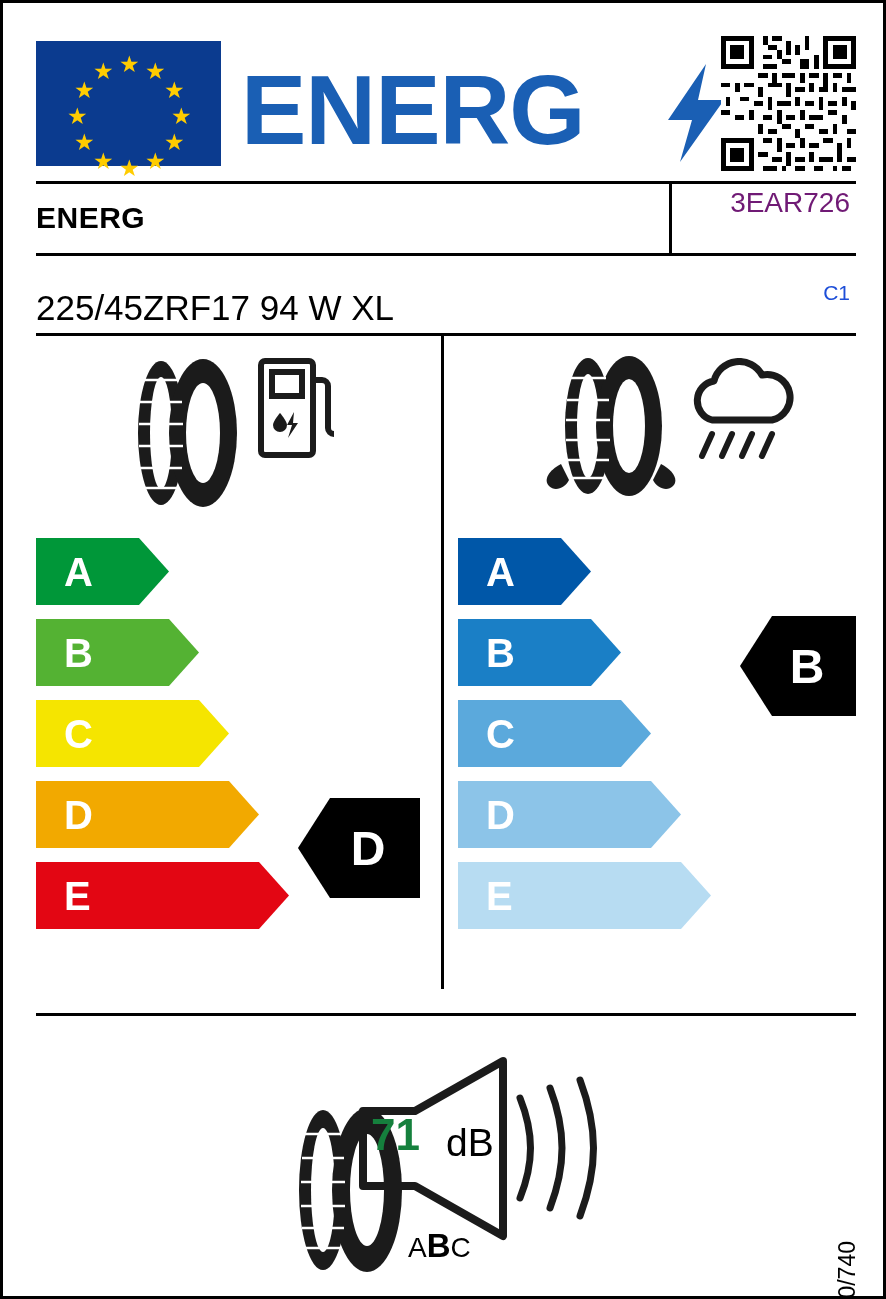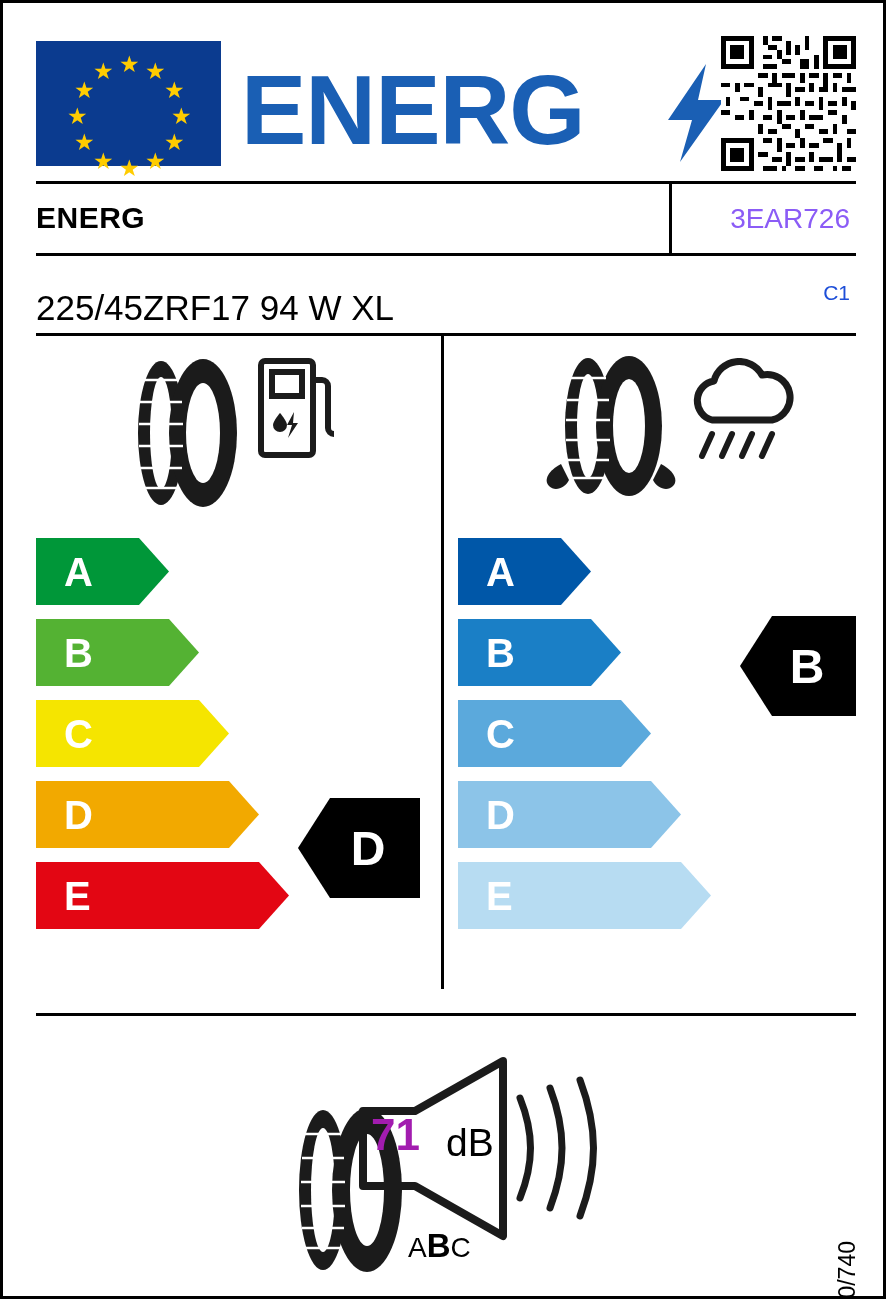--- a/index.html
+++ b/index.html
@@ -37,22 +37,22 @@
     position:absolute;right:0;top:0;width:135px;height:135px;
   }
 
   
   .rule{position:absolute;background:#000;}
   .brand{
     position:absolute;left:33px;top:198px;
     font-size:30px;font-weight:bold;color:#000;letter-spacing:0.5px;
   }
   .model{
-    position:absolute;right:33px;top:200px;
-    font-size:28px;color:#8b5cf6;
+    position:absolute;right:33px;top:184px;
+    font-size:28px;color:#701a75;
   }
   .size{
     position:absolute;left:33px;top:285px;
     font-size:35px;color:#000;
   }
   .class{
     position:absolute;right:33px;top:278px;
     font-size:21px;color:#1d4ed8;
   }
 
@@ -81,21 +81,21 @@
     position:absolute;left:0;top:0;width:100%;height:100%;
     display:flex;align-items:center;justify-content:center;
     padding-left:18px;box-sizing:border-box;
     font-size:48px;font-weight:bold;color:#fff;
   }
 
   
   .noise{position:absolute;left:0;top:1035px;width:880px;height:250px;}
   .db-value{
     position:absolute;left:368px;top:1107px;
-    font-size:44px;font-weight:bold;color:#a21caf;
+    font-size:44px;font-weight:bold;color:#15803d;
   }
   .db-unit{
     position:absolute;left:443px;top:1118px;
     font-size:39px;color:#000;
   }
   .abc{
     position:absolute;left:405px;top:1224px;
     font-size:28px;color:#000;text-align:center;
   }
   .abc b{font-size:33px;}

